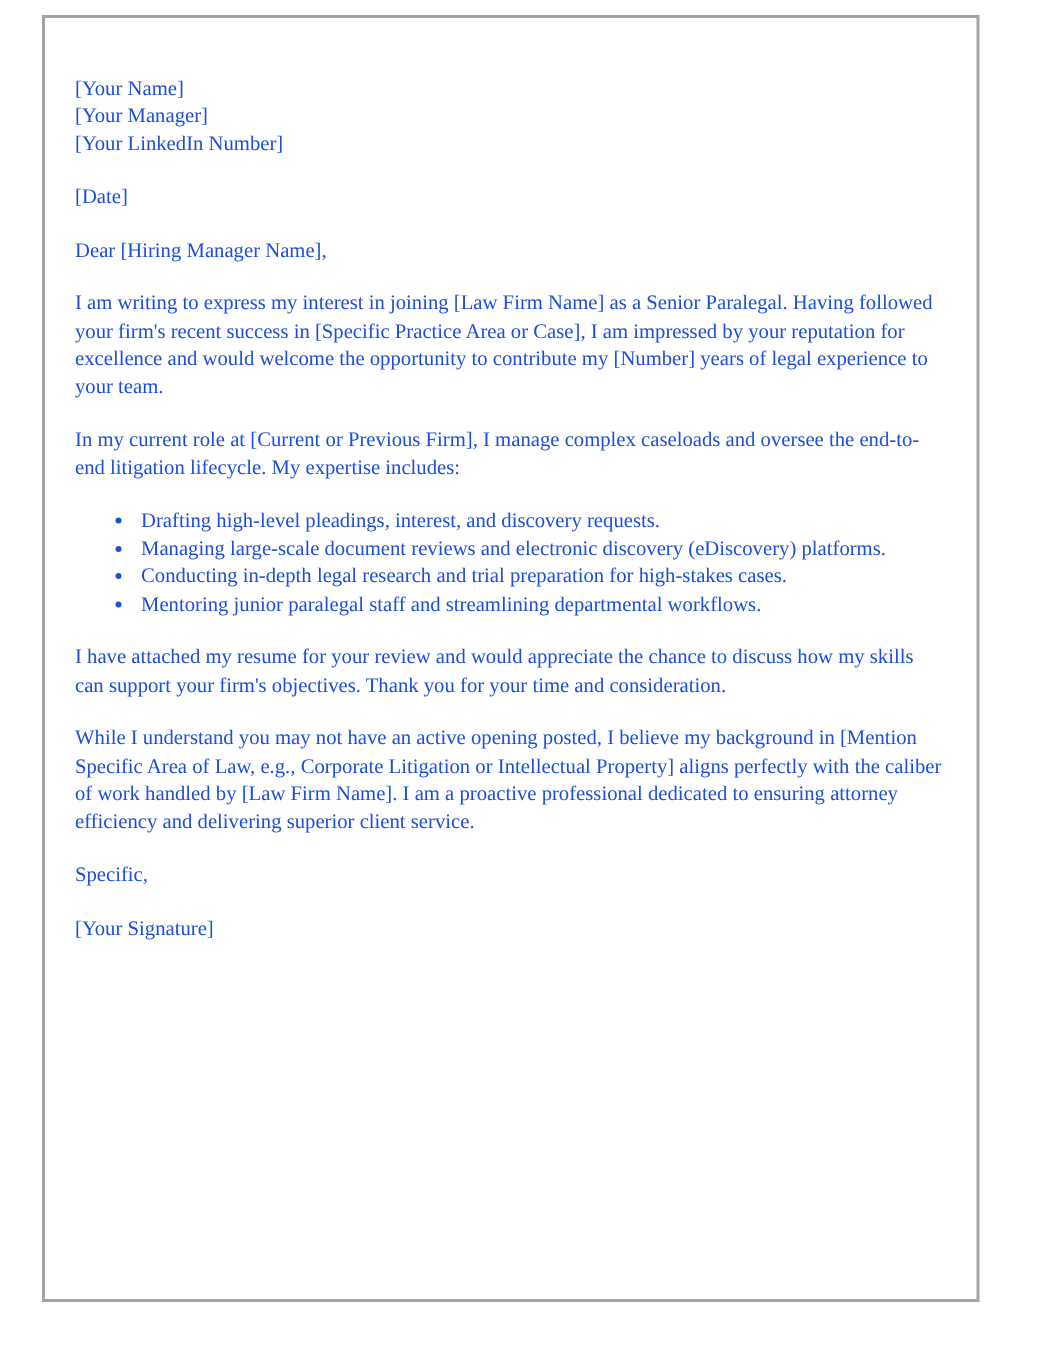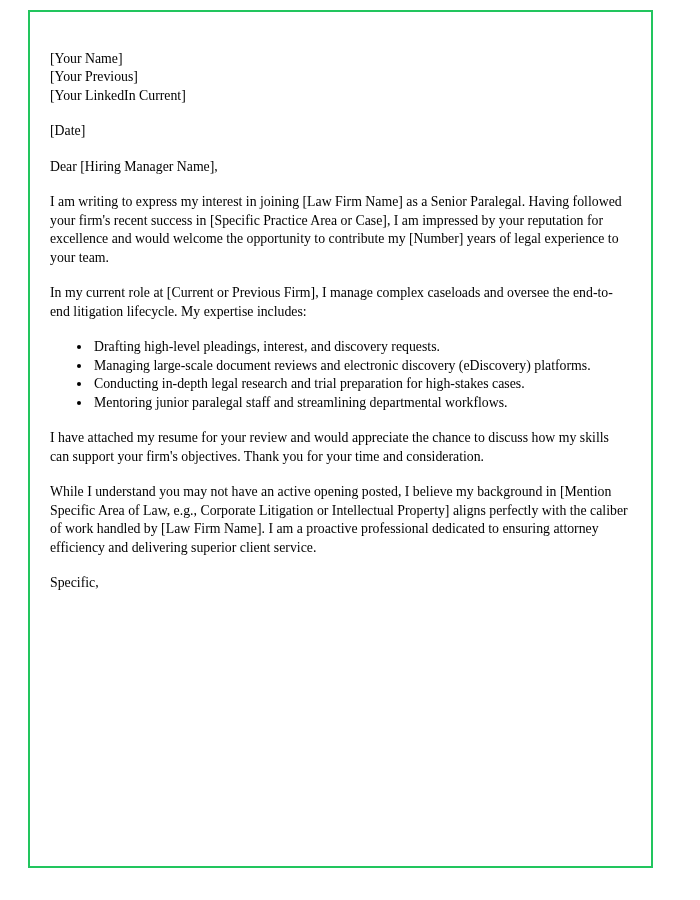--- a/index.html
+++ b/index.html
@@ -9,28 +9,28 @@
       width: 700px;
       height: 900px;
       overflow: hidden;
     }
     .page {
       position: absolute;
       left: 28px;
       top: 10px;
       width: 625px;
       height: 858px;
-      border: 2px solid #22c55e;
+      border: 2px solid #a3a3a3;
       box-sizing: border-box;
       padding: 38px 22px 0 20px;
       background: #ffffff;
       font-family: "Liberation Serif", "DejaVu Serif", serif;
       font-size: 13.8px;
       line-height: 1.34;
-      color: #000000;
+      color: #1d4ed8;
     }
     .block {
       margin: 0 0 17px 0;
     }
     .line {
       white-space: pre-wrap;
     }
     p.para {
       margin: 0 0 17px 0;
     }
@@ -43,22 +43,22 @@
       padding-left: 2px;
     }
   </style>
 </head>
 <body>
 
 <div class="page">
 
   <div class="block">
     <div class="line">[Your Name]</div>
-    <div class="line">[Your Previous]</div>
-    <div class="line">[Your LinkedIn Current]</div>
+    <div class="line">[Your Manager]</div>
+    <div class="line">[Your LinkedIn Number]</div>
   </div>
 
   <div class="block">
     <div class="line">[Date]</div>
   </div>
 
 
   <p class="para">Dear [Hiring Manager Name],</p>
 
   <p class="para">I am writing to express my interest in joining [Law Firm Name] as a Senior Paralegal. Having followed your firm's recent success in [Specific Practice Area or Case], I am impressed by your reputation for excellence and would welcome the opportunity to contribute my [Number] years of legal experience to your team.</p>
@@ -71,14 +71,15 @@
     <li>Conducting in-depth legal research and trial preparation for high-stakes cases.</li>
     <li>Mentoring junior paralegal staff and streamlining departmental workflows.</li>
   </ul>
 
   <p class="para">I have attached my resume for your review and would appreciate the chance to discuss how my skills can support your firm's objectives. Thank you for your time and consideration.</p>
 
   <p class="para">While I understand you may not have an active opening posted, I believe my background in [Mention Specific Area of Law, e.g., Corporate Litigation or Intellectual Property] aligns perfectly with the caliber of work handled by [Law Firm Name]. I am a proactive professional dedicated to ensuring attorney efficiency and delivering superior client service.</p>
 
   <p class="para">Specific,</p>
 
+  <p class="para">[Your Signature]</p>
 
 </div>
 
 </body></html>

